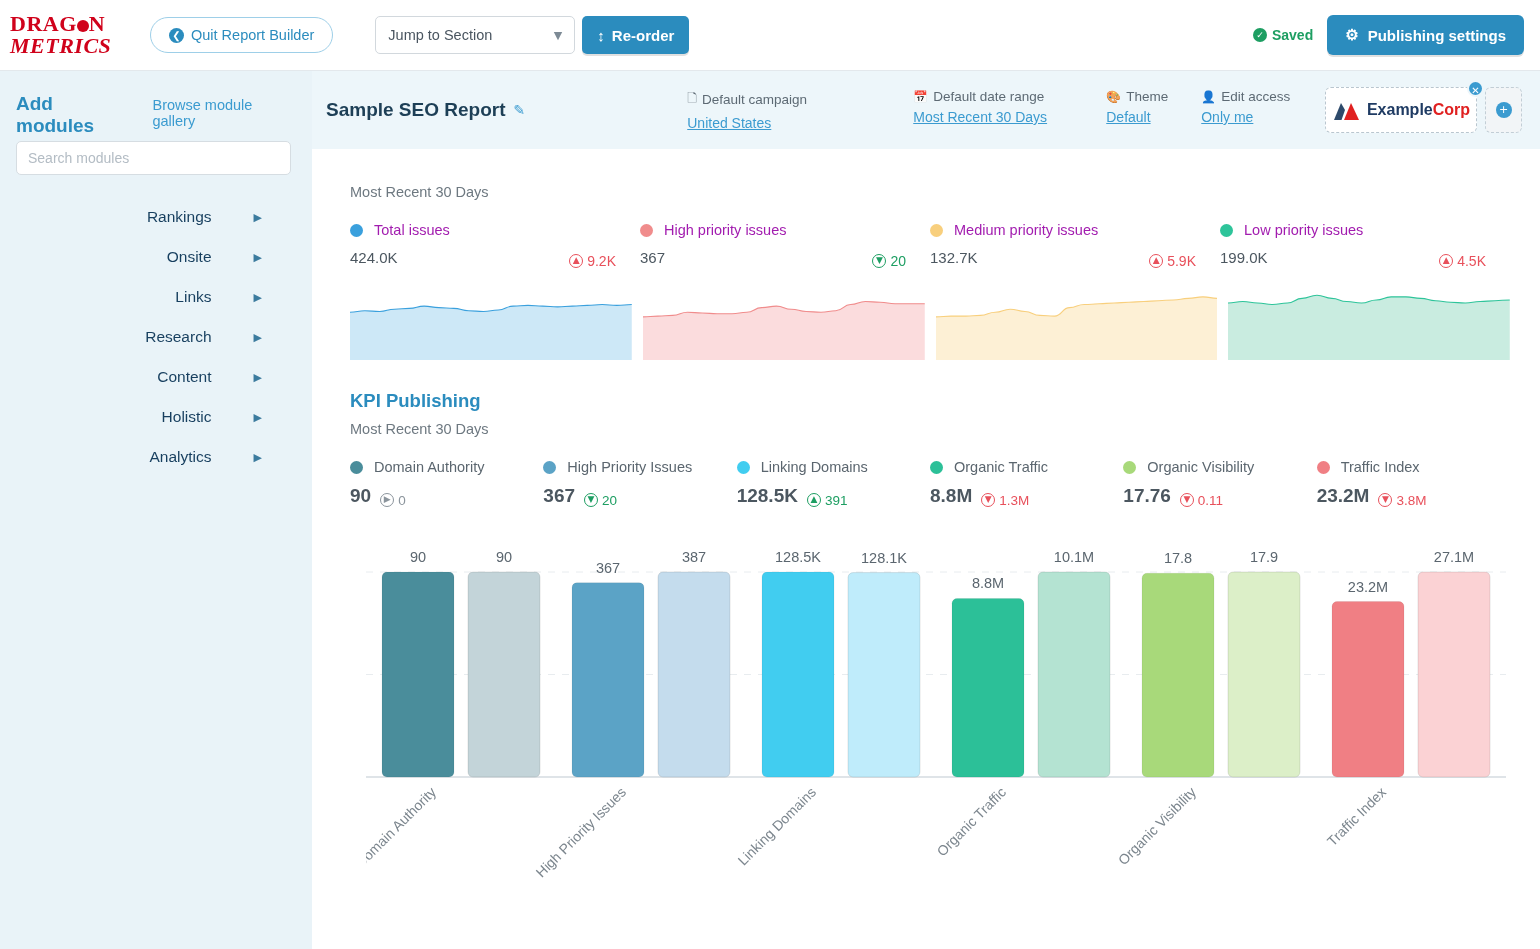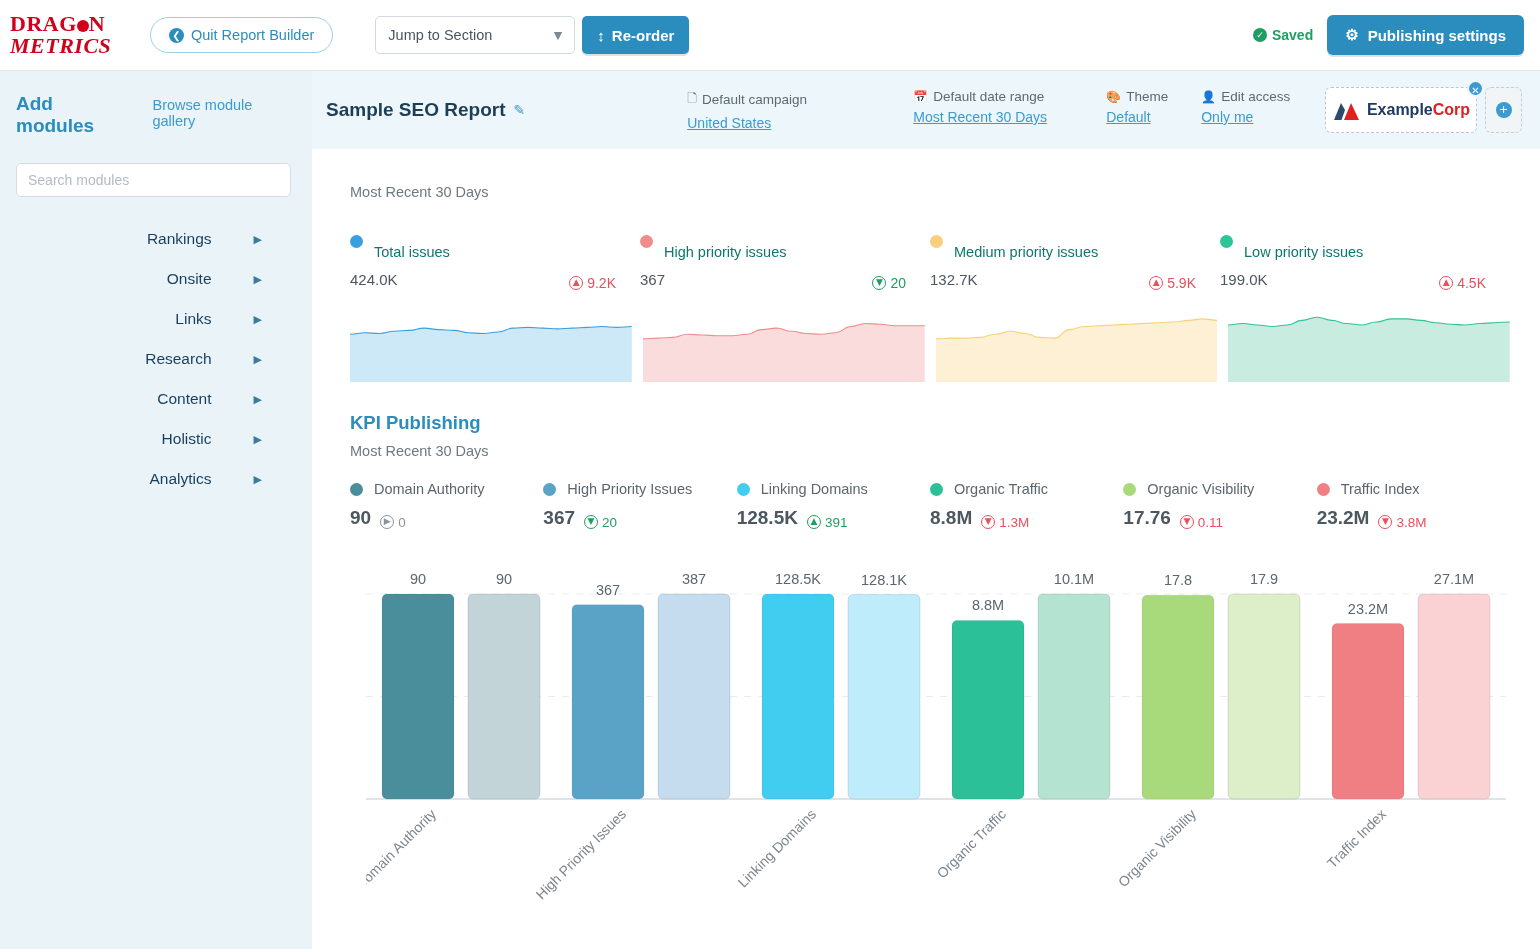--- a/index.html
+++ b/index.html
@@ -101,21 +101,21 @@
 
   
   .main { display: flex; height: 878px; }
 
   
   .sidebar {
     width: 312px; flex: 0 0 312px;
     background: #e9f3f8;
     padding: 22px 20px 0 16px;
   }
-  .sidebar-head { display:flex; align-items:baseline; gap: 22px; margin-bottom: 26px;}
+  .sidebar-head { display:flex; align-items:baseline; gap: 22px; margin-bottom: 4px;}
   .add-modules { font-size: 19px; font-weight: bold; color: #2b8cbe; }
   .browse-gallery { font-size: 14.5px; color: #3b9bd0; cursor: pointer; }
   .search-box {
     width: 275px; height: 34px;
     border: 1px solid #d6dde2; border-radius: 5px;
     background: #fff; padding: 0 11px;
     font-size: 14px; color: #5b6670;
     font-family: "Liberation Sans", sans-serif;
     outline: none;
   }
@@ -190,21 +190,21 @@
 
   
   .module { padding: 26px 30px 0 38px; }
   .mod-title { font-size: 18.5px; font-weight: bold; color: #2b8cbe; }
   .mod-sub { font-size: 14.5px; color: #6d7880; margin-top: 9px; }
 
   .legend-row { display:flex; margin-top: 22px; }
   .legend-cell { flex:1; }
   .legend-head { display:flex; align-items:center; gap: 11px; }
   .dot { width: 13px; height: 13px; border-radius: 50%; flex:0 0 13px;}
-  .legend-name { font-size: 14.5px; color: #0f766e; margin-top: 22px; }
+  .legend-name { font-size: 14.5px; color: #a21caf; }
   .stat-row {
     display:flex; align-items:baseline; justify-content:space-between;
     margin-top: 11px; padding-right: 24px;
   }
   .stat-val { font-size: 15px; color: #4c5760; }
   .delta { font-size: 14px; display:flex; align-items:center; gap:4px; }
   .delta-up-bad { color:#e8505b; }
   .delta-down-good { color:#1d9e62; }
   .delta-up-good { color:#1d9e62; }
   .delta-down-bad { color:#e8505b; }

